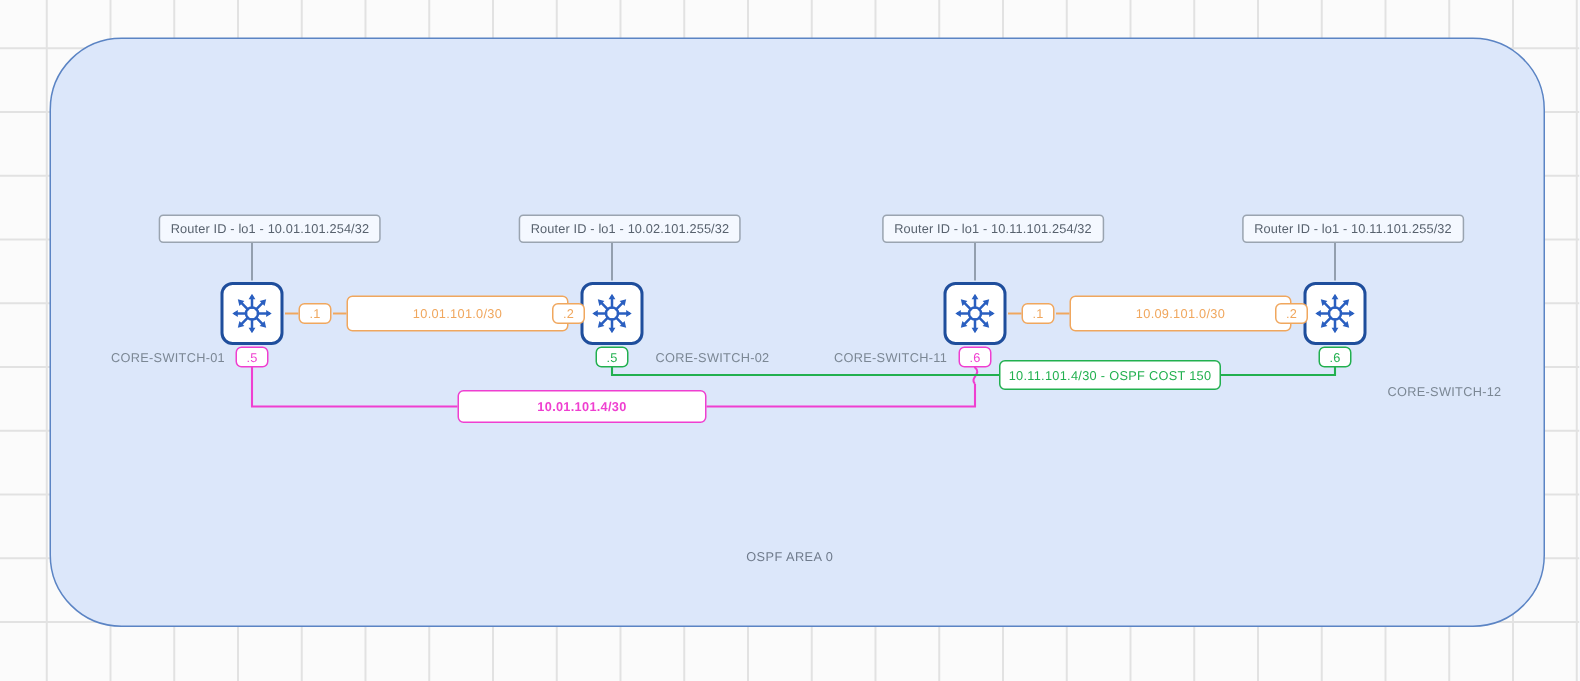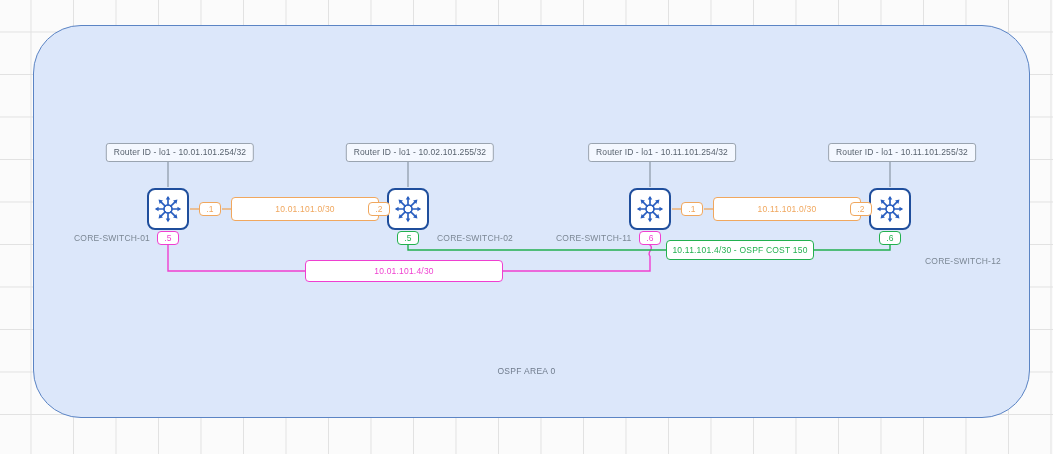--- a/index.html
+++ b/index.html
@@ -107,21 +107,21 @@
     display: flex;
     align-items: center;
     justify-content: center;
   }
   .lbl.orange { border: 1.2px solid #f0a75e; color: #f0a75e; }
   .lbl.pink   { border: 1.2px solid #ef3fd0; color: #ef3fd0; }
   .lbl.green  { border: 1.2px solid #22b04f; color: #22b04f; }
 
   .iface { width: 22px; height: 14px; }
   .subnet-o { width: 148px; height: 24px; }
-  .subnet-p { width: 198px; height: 22px; }
+  .subnet-p { width: 166px; height: 22px; font-weight: bold; }
   .subnet-g { width: 150px; height: 20px; }
 </style>
 </head>
 <body>
 
 <div id="canvas">
 
   <div class="area-box"></div>
   <div class="area-label">OSPF AREA 0</div>
 
@@ -262,21 +262,21 @@
   <div class="node-name" style="left:74px;  top:233px;text-align:center;">CORE-SWITCH-01</div>
   <div class="node-name" style="left:437px; top:233px;">CORE-SWITCH-02</div>
   <div class="node-name" style="left:556px; top:233px;">CORE-SWITCH-11</div>
   <div class="node-name" style="left:925px; top:233px;margin-top:23px;">CORE-SWITCH-12</div>
 
   <div class="lbl orange iface" style="left:199px; top:202px;">.1</div>
   <div class="lbl orange subnet-o" style="left:231px; top:197px;">10.01.101.0/30</div>
   <div class="lbl orange iface" style="left:368px; top:202px;">.2</div>
 
   <div class="lbl orange iface" style="left:681px; top:202px;">.1</div>
-  <div class="lbl orange subnet-o" style="left:713px; top:197px;">10.11.101.0/30</div>
+  <div class="lbl orange subnet-o" style="left:713px; top:197px;">10.09.101.0/30</div>
   <div class="lbl orange iface" style="left:850px; top:202px;">.2</div>
 
   <div class="lbl pink iface" style="left:157px; top:231px;">.5</div>
   <div class="lbl pink subnet-p" style="left:305px; top:260px;">10.01.101.4/30</div>
   <div class="lbl pink iface" style="left:639px; top:231px;">.6</div>
 
   <div class="lbl green iface" style="left:397px; top:231px;">.5</div>
   <div class="lbl green subnet-g" style="left:666px; top:240px; width:148px;">10.11.101.4/30 - OSPF COST 150</div>
   <div class="lbl green iface" style="left:879px; top:231px;">.6</div>
 

